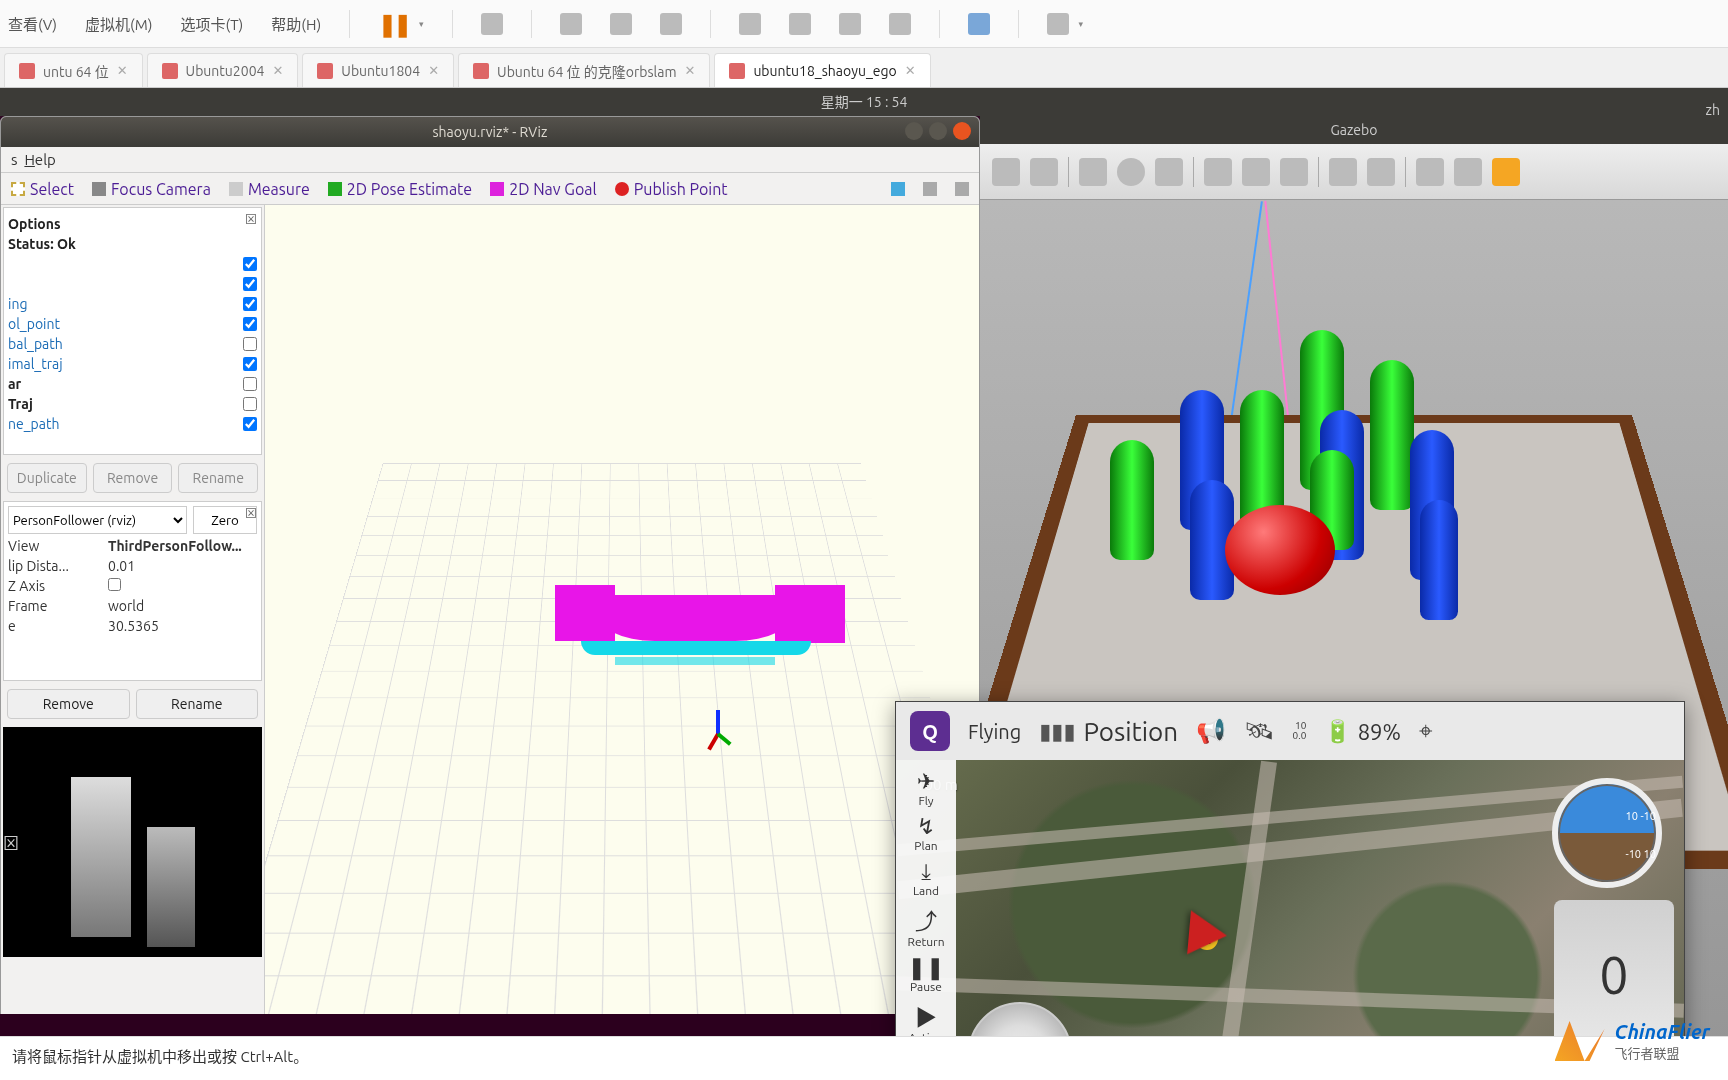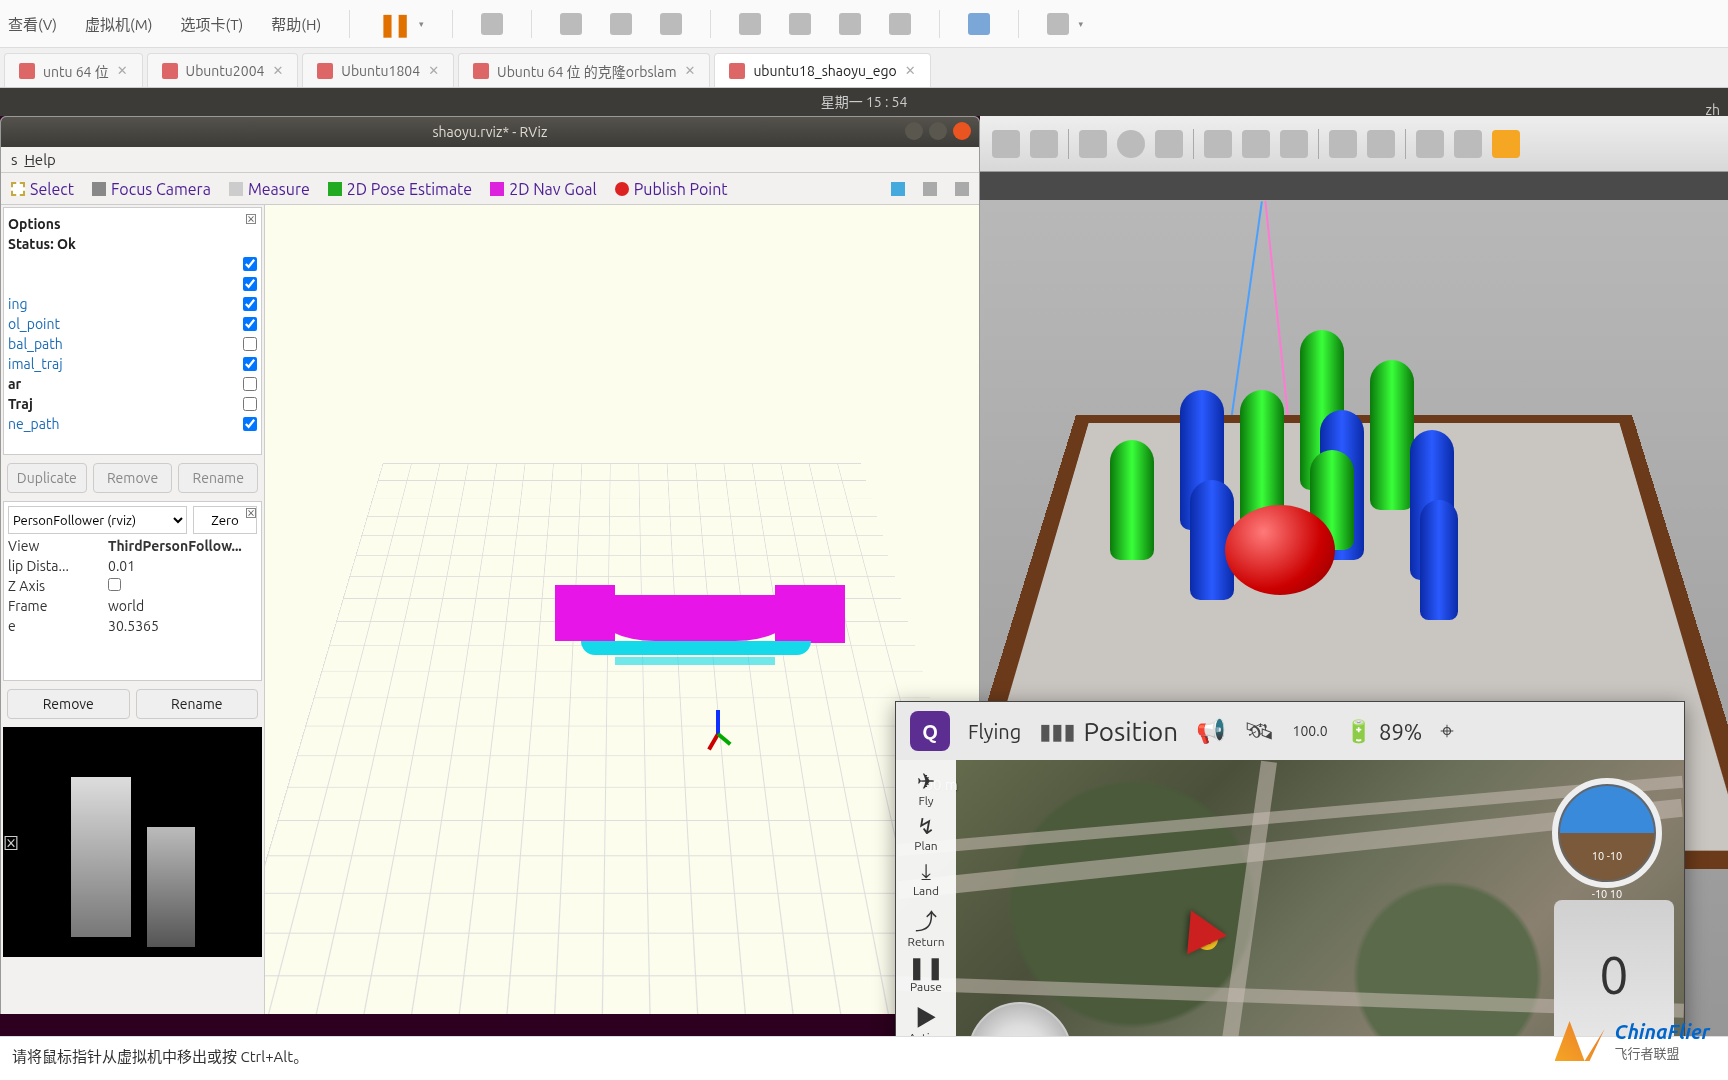--- a/index.html
+++ b/index.html
@@ -96,21 +96,21 @@
 #gz-view .axis { position: absolute; left: 260px; top: 0; width: 2px; height: 300px; }
 #gz-view .axis.b { background: #4aa0ff; transform: rotate(8deg); }
 #gz-view .axis.p { background: #ff7ad4; transform: rotate(-6deg); left: 300px; }
 
 
 #qgc { position: absolute; left: 895px; top: 613px; width: 790px; height: 420px; background: #222; border: 1px solid #444; box-shadow: 0 4px 20px rgba(0,0,0,0.4); }
 #qgc-top { height: 58px; background: #e9e9e9; display: flex; align-items: center; gap: 18px; padding: 0 14px; font-size: 20px; color: #333; }
 #qgc-top .logo { width: 40px; height: 40px; border-radius: 8px; background: #5d2e91; display: flex; align-items: center; justify-content: center; color: #fff; font-weight: bold; }
 #qgc-top .pos { display: flex; align-items: center; gap: 8px; font-size: 26px; }
 #qgc-top .pos .sig { font-size: 22px; color: #555; }
-#qgc-top .gps { display: flex; font-size: 14px; line-height: 1; align-items: flex-end; }
+#qgc-top .gps { display: flex; flex-direction: column; font-size: 10px; line-height: 1; align-items: flex-end; }
 #qgc-top .batt { display: flex; align-items: center; gap: 6px; font-size: 22px; }
 #qgc-top .ico { font-size: 24px; color: #444; }
 
 #qgc-body { position: relative; height: calc(100% - 58px); background: #3a4a2a; }
 #qgc-map { position: absolute; inset: 0; background:
   radial-gradient(circle at 30% 40%, #4a5a3a 0%, #4a5a3a 20%, transparent 21%),
   radial-gradient(circle at 70% 60%, #5a6a4a 0%, #5a6a4a 15%, transparent 16%),
   linear-gradient(135deg, #6a7050 0%, #4a503a 30%, #6a705a 50%, #8a8070 70%, #5a604a 100%);
 }
 #qgc-map .roads { position: absolute; inset: 0; }
@@ -120,21 +120,21 @@
 #qgc-map .scale { position: absolute; left: 20px; top: 16px; color: #fff; font-size: 15px; text-shadow: 0 1px 2px #000; }
 
 #qgc-side { position: absolute; left: 0; top: 0; width: 60px; background: rgba(250,250,250,0.95); display: flex; flex-direction: column; align-items: center; padding: 8px 0; gap: 6px; border-radius: 0 0 8px 0; }
 .qbtn { width: 50px; text-align: center; font-size: 12px; color: #333; }
 .qbtn .qico { font-size: 22px; display: block; }
 
 #qgc-joy { position: absolute; left: 72px; bottom: 14px; width: 104px; height: 104px; border-radius: 50%; background: radial-gradient(circle at 50% 50%, #eee 0%, #ddd 40%, #bbb 70%, #999 100%); border: 2px solid #ccc; }
 #qgc-joy::after { content:""; position:absolute; left:34px; top:34px; width:36px; height:36px; border-radius:50%; background: radial-gradient(circle at 35% 30%, #fff, #aaa); }
 
 #qgc-adi { position: absolute; right: 22px; top: 18px; width: 110px; height: 110px; border-radius: 50%; background: linear-gradient(#3a8adb 0%, #3a8adb 50%, #7a5a3a 50%, #7a5a3a 100%); border: 6px solid #eee; box-shadow: inset 0 0 0 2px #666; display:flex; align-items:center; justify-content:center; color:#fff; font-size:11px; }
-#qgc-adi .lnums { position:absolute; width:100%; text-align:center;margin-top:40px; }
+#qgc-adi .lnums { position:absolute; width:100%; text-align:right; }
 
 #qgc-alt { position: absolute; right: 10px; top: 140px; width: 120px; height: 150px; background: linear-gradient(#d0d0d0,#e8e8e8); border-radius: 8px; display:flex; align-items:center; justify-content:center; font-size: 52px; color:#333; }
 
 #qgc-telem { position: absolute; left: 240px; bottom: 0; right: 130px; height: 60px; background: rgba(248,248,248,0.96); display: flex; align-items: center; justify-content: space-around; font-size: 18px; color: #222; border-radius: 8px 0 0 0; padding: 0 12px; }
 #qgc-telem span { white-space: nowrap; }
 
 
 #watermark { position: absolute; right: 18px; bottom: 18px; display: flex; align-items: center; gap: 10px; font-size: 20px; color: #0066cc; font-style: italic; font-weight: bold; z-index: 999; }
 #watermark .wing { width: 50px; height: 40px; background: linear-gradient(45deg,#f5a623,#e8762d); clip-path: polygon(0 100%, 30% 0, 60% 100%, 100% 20%, 70% 100%); }
 #watermark .cn { font-size: 13px; color: #666; font-style: normal; font-weight: normal; display:block; }
@@ -350,20 +350,21 @@
           <div class="x"></div>
           <div class="y"></div>
         </div>
       </div>
     </div>
   </div>
 
   <div id="term"></div>
 
   <div id="gazebo">
+    <div id="gz-title"><span>Gazebo</span></div>
     <div id="gz-toolbar">
       <span class="gi"></span>
       <span class="gi"></span>
       <span class="gsep"></span>
       <span class="gi"></span>
       <span class="gi" style="border-radius:50%"></span>
       <span class="gi"></span>
       <span class="gsep"></span>
       <span class="gi"></span>
       <span class="gi"></span>

